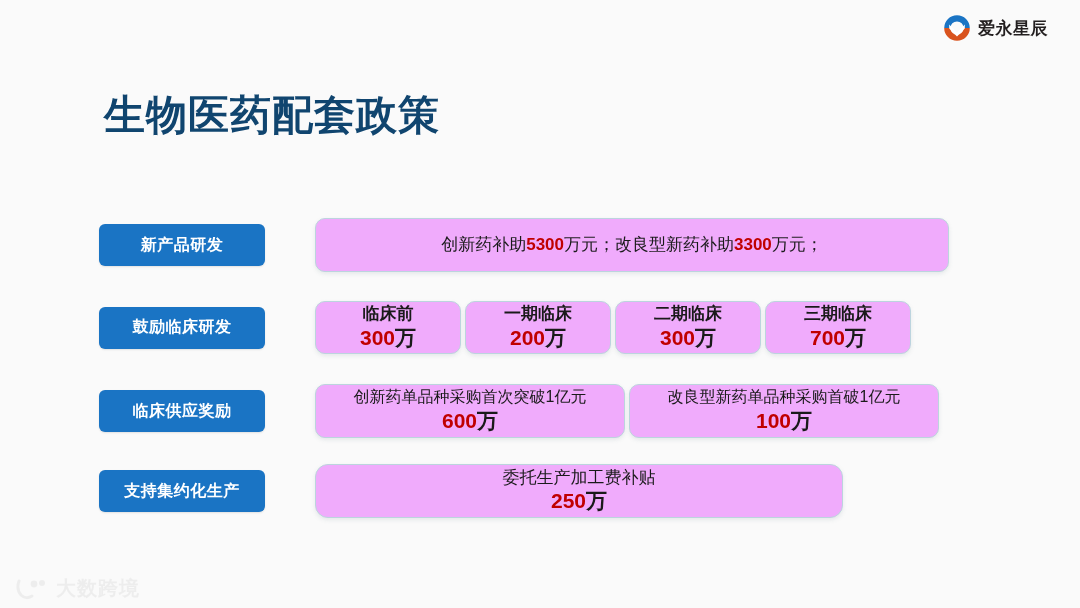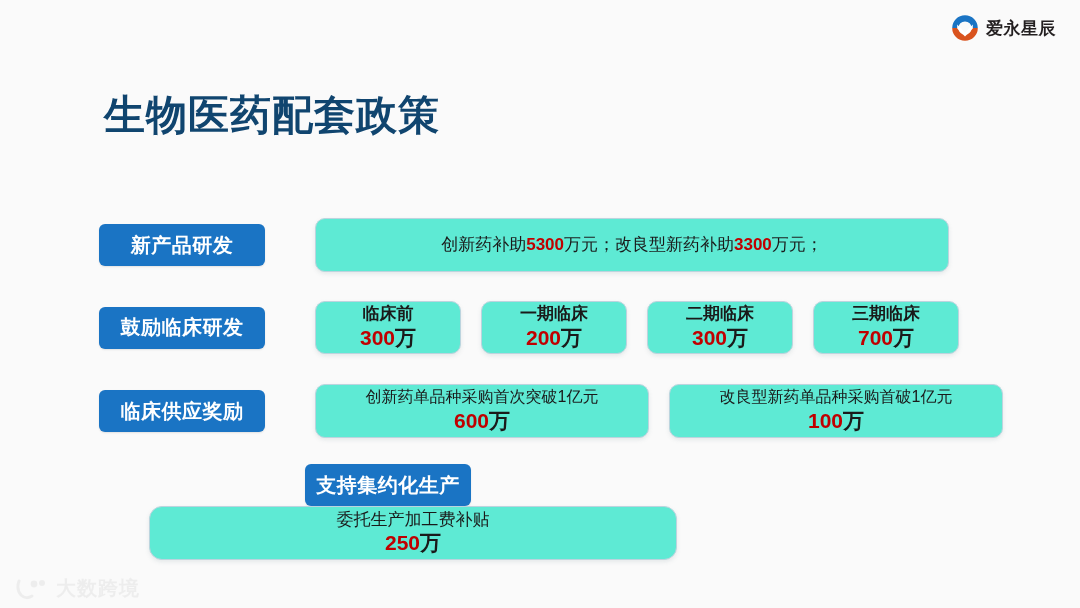--- a/index.html
+++ b/index.html
@@ -12,21 +12,21 @@
     background: #fafafa;
     font-family: "Liberation Sans", "DejaVu Sans", sans-serif;
     overflow: hidden;
     position: relative;
   }
 
   
   .brand {
     position: absolute;
     top: 14px;
-    right: 24px;
+    right: 32px;
     display: flex;
     align-items: center;
     gap: 7px;
   }
   .brand-mark {
     width: 28px;
     height: 28px;
     position: relative;
     flex: none;
   }
@@ -59,59 +59,59 @@
     height: 608px;
   }
   .row {
     position: absolute;
     display: flex;
     align-items: center;
   }
   .row-1 { left: 99px; top: 218px; }
   .row-2 { left: 99px; top: 301px; }
   .row-3 { left: 99px; top: 384px; }
-  .row-4 { left: 99px; top: 464px; flex-direction: column; }
+  .row-4 { left: 99px; top: 464px; }
 
   
   .tag {
     width: 166px;
     height: 42px;
     background: #1a74c4;
     border-radius: 6px;
     color: #ffffff;
-    font-size: 20px;
+    font-size: 16px;
     font-weight: bold;
     display: flex;
     align-items: center;
     justify-content: center;
     letter-spacing: 0.5px;
     flex: none;
     box-shadow: 0 1px 2px rgba(0,0,0,0.10);
   }
 
   
   .cards {
     display: flex;
     align-items: center;
     margin-left: 50px;
   }
   .card {
-    background: #5eead4;
+    background: #f0abfc;
     border: 1px solid #bcd4de;
     border-radius: 10px;
     box-shadow: 0 2px 4px rgba(120,140,150,0.16);
     display: flex;
     flex-direction: column;
     align-items: center;
     justify-content: center;
     text-align: center;
     color: #1a1a1a;
     box-sizing: border-box;
   }
-  .card + .card { margin-left: 20px; }
+  .card + .card { margin-left: 4px; }
 
   .card-line-1 {
     font-size: 17px;
     line-height: 1.28;
     white-space: nowrap;
   }
   .card-line-2 {
     font-size: 21px;
     font-weight: bold;
     line-height: 1.28;
@@ -121,21 +121,21 @@
 
   
   .card-wide-1 { width: 634px; height: 54px; }
   .card-wide-1 .card-line-1 { font-size: 17px; }
 
   
   .card-small { width: 146px; height: 53px; }
   .card-small .card-line-1 { font-size: 17px; font-weight: bold; }
 
   
-  .card-med { width: 334px; height: 54px; }
+  .card-med { width: 310px; height: 54px; }
   .card-med .card-line-1 { font-size: 16px; }
 
   
   .card-wide-4 { width: 528px; height: 54px; border-radius: 13px; }
 
   
   .watermark {
     position: absolute;
     left: 14px;
     bottom: 6px;

